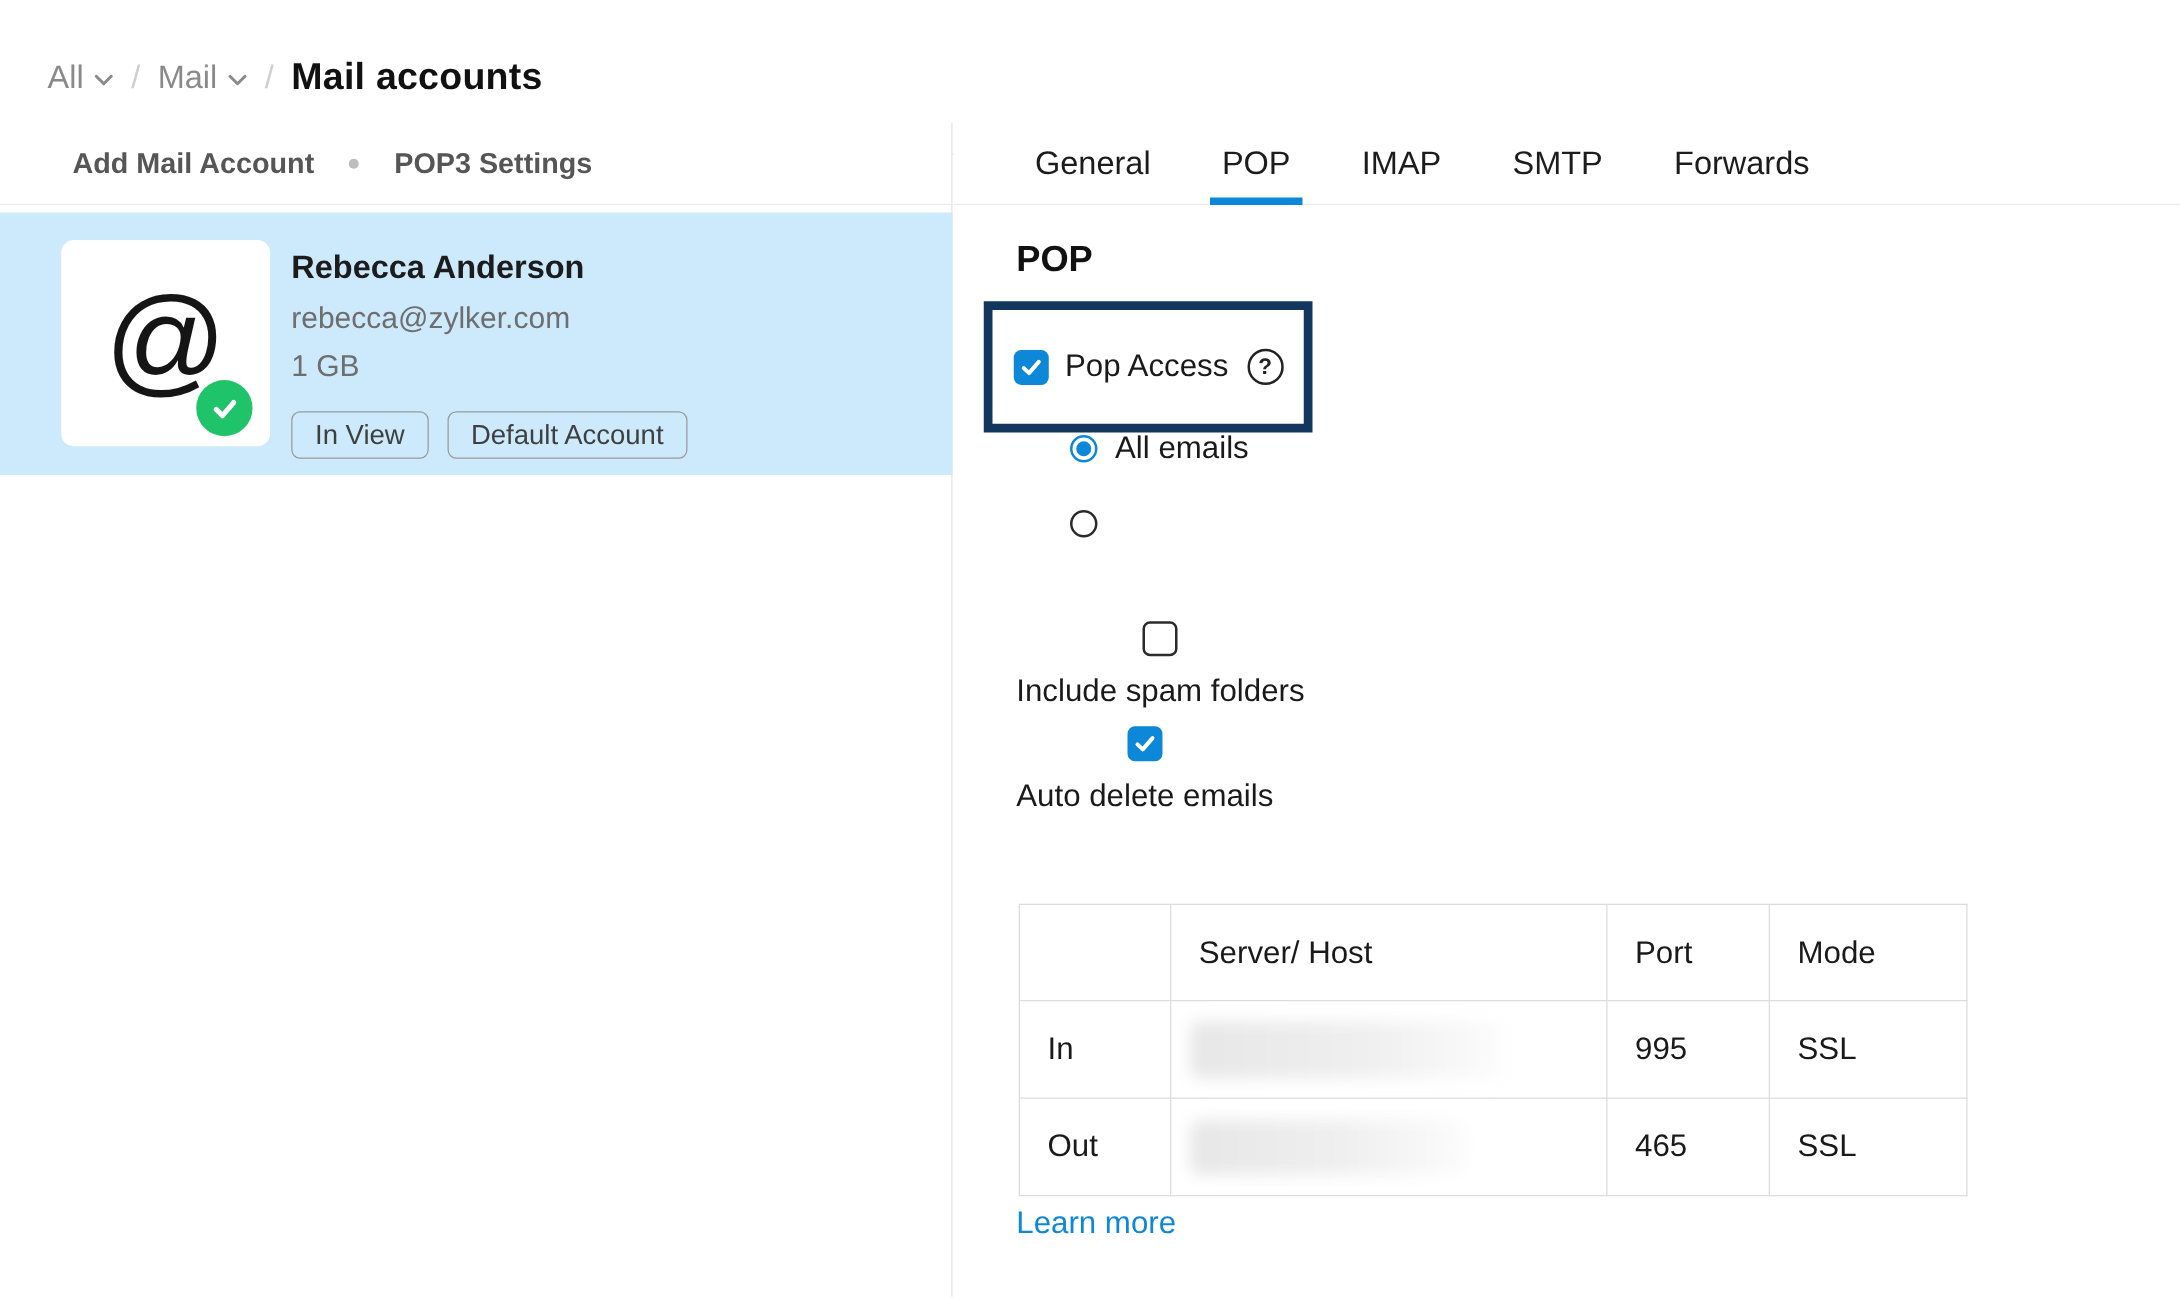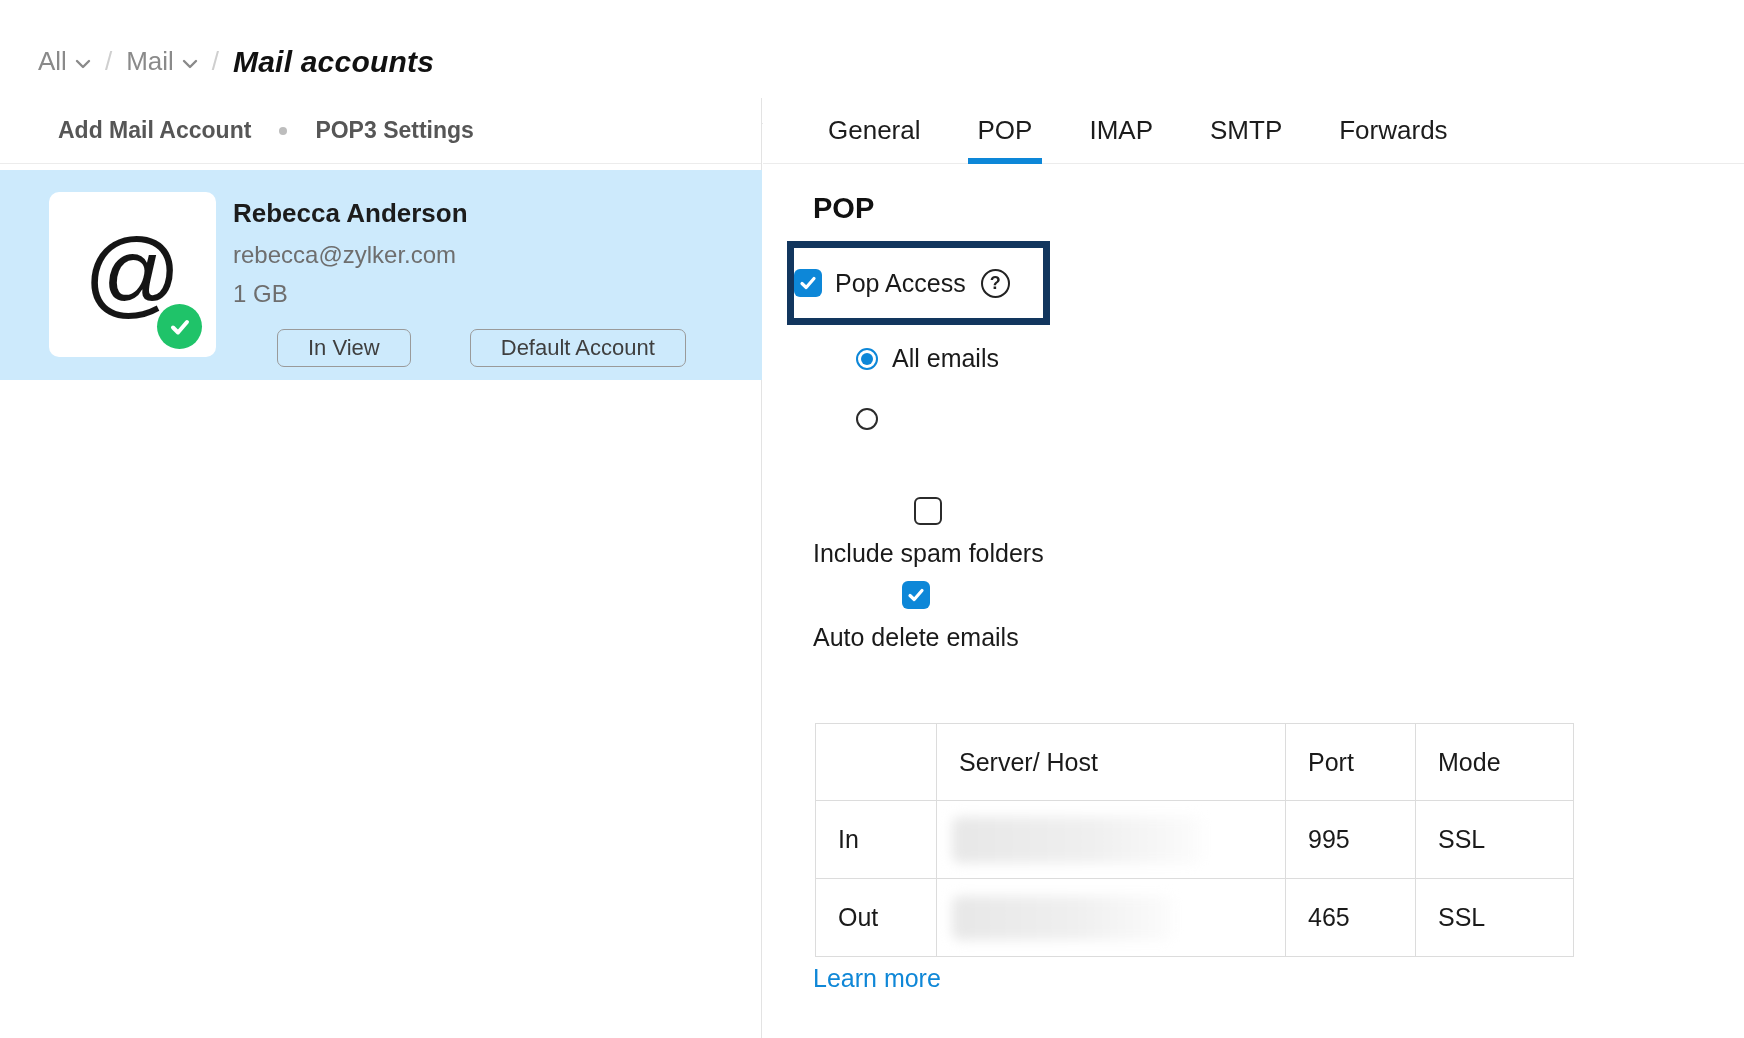--- a/index.html
+++ b/index.html
@@ -7,21 +7,21 @@
               font-family:"Liberation Sans", sans-serif; -webkit-font-smoothing:antialiased; }
   .screen { position:relative; width:1744px; height:1038px; background:#fff; }
 
   
   .topbar { position:absolute; left:0; top:0; width:1744px; height:124px;
             border-bottom:1px solid #e9e9e9; display:flex; align-items:center; padding-left:38px; }
   .breadcrumb { display:flex; align-items:center; gap:14px; }
   .crumb { display:flex; align-items:center; gap:8px; color:#8a8a8a; font-size:26px; cursor:pointer; }
   .crumb .chev { display:inline-block; margin-top:4px; }
   .crumb-sep { color:#cfcfcf; font-size:26px; }
-  .crumb-current { color:#111; font-size:30px; font-weight:700; letter-spacing:.2px;font-style:italic; }
+  .crumb-current { color:#111; font-size:30px; font-weight:700; letter-spacing:.2px; }
 
   
   .left-panel { position:absolute; left:0; top:98px; width:762px; height:940px;
                 border-right:1px solid #e3e3e3; background:#fff; }
   .panel-header { height:66px; border-bottom:1px solid #ececec; display:flex; align-items:center;
                   padding-left:58px; gap:28px; }
   .panel-header .ph-primary { color:#565656; font-size:23px; font-weight:700; }
   .panel-header .ph-dot { width:8px; height:8px; border-radius:50%; background:#bdbdbd; }
   .panel-header .ph-secondary { color:#565656; font-size:23px; font-weight:700; }
 
@@ -30,38 +30,38 @@
   .avatar { position:absolute; left:49px; top:22px; width:167px; height:165px; background:#fff;
             border-radius:10px; display:flex; align-items:center; justify-content:center; }
   .at-glyph { font-size:96px; color:#151515; font-weight:400; line-height:1; margin-top:-4px; }
   .check-badge { position:absolute; right:14px; bottom:8px; width:45px; height:45px; border-radius:50%;
                  background:#1fc369; display:flex; align-items:center; justify-content:center; }
   .account-info { position:absolute; left:233px; top:28px; }
   .acct-name { font-size:26px; font-weight:700; color:#1c1c1c; }
   .acct-email { font-size:24px; color:#6e6e6e; margin-top:12px; }
   .acct-storage { font-size:24px; color:#6e6e6e; margin-top:11px; }
   .badge-row { display:flex; gap:15px; margin-top:21px; }
-  .badge { border:1px solid #9a9a9a; border-radius:7px; padding:5px 30px; font-size:22px;
-           color:#3f3f3f; background:transparent; white-space:nowrap;margin-left:44px; }
+  .badge { border:1px solid #9a9a9a; border-radius:7px; padding:5px 18px; font-size:22px;
+           color:#3f3f3f; background:transparent; white-space:nowrap; }
 
   
   .right-panel { position:absolute; left:763px; top:98px; width:981px; height:940px; background:#fff; }
   .tabs { height:66px; border-bottom:1px solid #ececec; display:flex; align-items:center;
           padding-left:65px; gap:57px; }
   .tab { font-size:26px; color:#1c1c1c; font-weight:500; position:relative; height:66px;
          display:flex; align-items:center; cursor:pointer; }
   .tab.active::after { content:""; position:absolute; left:-10px; right:-10px; bottom:0;
                        height:6px; background:#0d87d8; }
 
   .content { position:relative; width:981px; height:874px; }
   .pop-heading { position:absolute; left:50px; top:28px; font-size:29px; font-weight:700; color:#111; }
 
-  .access-box { position:absolute; left:24px; top:77px; width:263px; height:84px;
+  .access-box { position:absolute; left:24px; top:77px; width:263px; height:105px;
                 border:7px solid #12365e; background:#fff; display:flex; align-items:center;
-                gap:13px; }
+                padding-left:17px; gap:13px; }
   .checkbox { width:28px; height:28px; border-radius:6px; flex:0 0 auto; cursor:pointer; }
   .checkbox.checked { background:#0d87d8; display:flex; align-items:center; justify-content:center; }
   .checkbox.unchecked { background:#fff; border:2px solid #2b2b2b; }
   .ctl-label { font-size:25px; color:#1a1a1a; white-space:nowrap; }
   .help-icon { width:29px; height:29px; border-radius:50%; border:2px solid #222; color:#222;
                font-size:18px; font-weight:700; display:flex; align-items:center; justify-content:center;
                margin-left:2px; cursor:pointer; }
 
   .radio-row { position:absolute; left:93px; display:flex; align-items:center; gap:14px; }
   .radio { width:22px; height:22px; border-radius:50%; flex:0 0 auto; cursor:pointer; }

